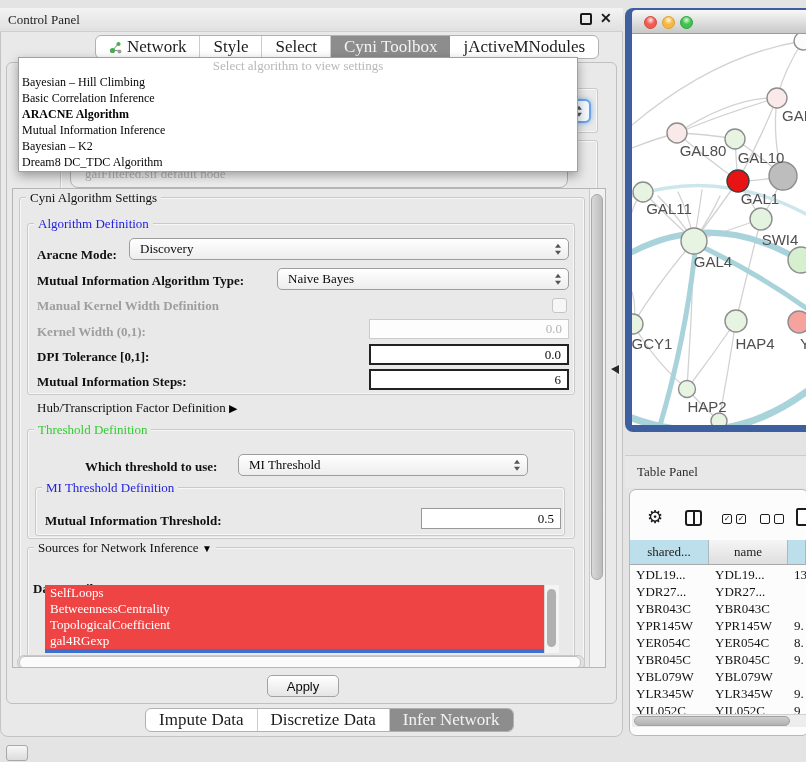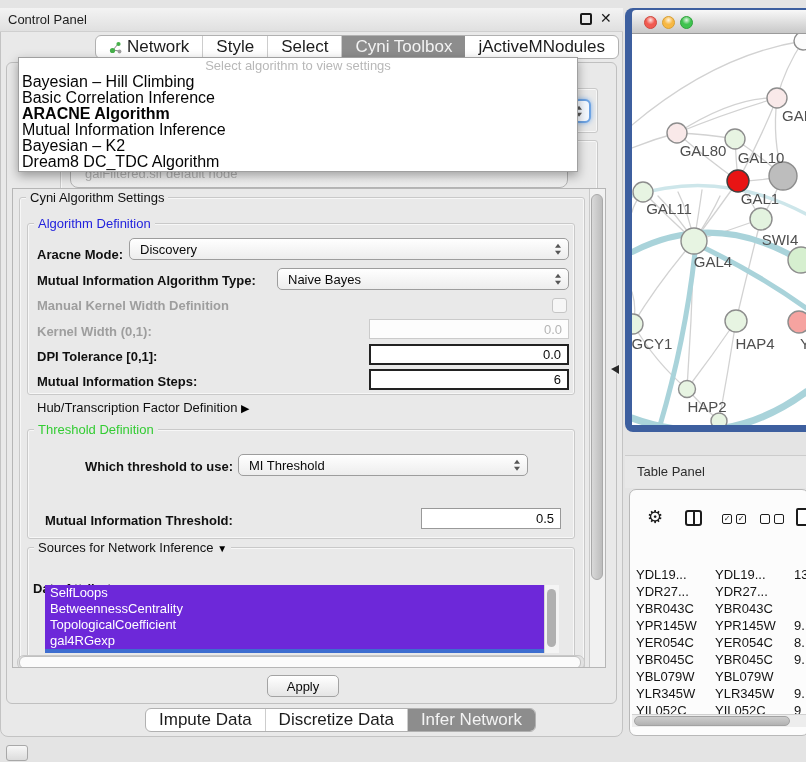--- a/index.html
+++ b/index.html
@@ -1,18 +1,18 @@
 <!DOCTYPE html>
 <html><head>
 <meta charset="utf-8">
 <style>
   html,body{margin:0;padding:0;}
   body{font-family:"Liberation Sans","DejaVu Sans",sans-serif;}
   #root{position:relative;width:806px;height:762px;background:#e4e4e4;overflow:hidden;}
-  .abs{position:absolute;box-sizing:border-box;}
+  .abs{position:absolute;box-sizing:border-box;font-family:Liberation Serif, serif;}
 
   
   .cp{left:0;top:8px;width:623px;height:729px;background:#e9e9e9;border:1px solid #c3c3c3;border-radius:0 0 8px 8px;}
   .cp-titlebar{left:0;top:8px;width:623px;height:24px;background:linear-gradient(#f3f3f3,#e0e0e0);border-bottom:1px solid #cfcfcf;}
   .cp-title{left:8px;top:12px;font-size:13px;color:#1d1d1d;}
   .float-box{left:580px;top:13px;width:12px;height:12px;border:2px solid #1a1a1a;border-radius:2px;}
   .close-x{left:600px;top:10px;font-size:14px;font-weight:bold;color:#1a1a1a;}
 
   
   .seg{display:flex;background:#ffffff;border:1px solid #b1b1b1;border-radius:6px;height:24px;overflow:hidden;}
@@ -27,21 +27,21 @@
   .grp{border:1px solid #c9c9c9;border-radius:3px;box-shadow:inset 0 0 0 1px rgba(255,255,255,.65);}
   .grp-title{position:absolute;top:-8px;left:6px;background:#e9e9e9;padding:0 4px;font-size:13px;color:#111;white-space:nowrap;}
   .t-blue{color:#2222dd;}
   .t-green{color:#33cc33;}
   .focus-pill{left:573px;top:99px;width:18px;height:24px;background:#f4f9ff;border:2px solid #6da3e3;border-radius:6px;box-shadow:0 0 5px #7fb0ea;}
   .bg-combo{left:70px;top:158px;width:498px;height:30px;background:linear-gradient(#fdfdfd,#ececec);border:1px solid #b4b4b4;border-radius:8px;font-size:13px;color:#b4b4b4;line-height:30px;padding-left:14px;}
 
   
   .dropdown{left:18px;top:57px;width:560px;height:115px;background:#ffffff;border:1px solid #a0a0a0;box-shadow:0 4px 10px rgba(0,0,0,.35);z-index:30;}
   .dd-ph{height:16px;line-height:16px;text-align:center;color:#b8b8b8;font-size:13px;}
-  .dd-item{height:16px;line-height:16px;font-size:16px;color:#050505;padding-left:3px;white-space:nowrap;}
+  .dd-item{height:16px;line-height:16px;font-size:12px;color:#050505;padding-left:3px;white-space:nowrap;}
   .dd-item.bold{font-weight:bold;}
 
   
   .settings{left:12px;top:188px;width:594px;height:480px;background:#e9e9e9;border:1px solid #b6b6b6;overflow:hidden;}
   .sb-track{left:589px;top:189px;width:16px;height:478px;background:#f1f1f1;border-left:1px solid #c9c9c9;}
   .sb-thumb{left:591px;top:194px;width:12px;height:386px;border-radius:6px;background:linear-gradient(90deg,#d9d9d9,#bcbcbc);border:1px solid #a9a9a9;}
 
   .lbl{position:absolute;font-size:13px;font-weight:bold;color:#101010;white-space:nowrap;box-sizing:border-box;}
   .lbl.reg{font-weight:normal;}
   .lbl.dis{color:#9e9e9e;}
@@ -52,21 +52,21 @@
   .spin .dn{border-top:4.5px solid #555;}
   .fld{position:absolute;box-sizing:border-box;font-size:13px;text-align:right;padding:0 6px;border:1px solid #999;background:#fff;color:#0a0a0a;font-family:inherit;}
   .fld.strong{border:2px solid #222;}
   .fld.dis{border:1px solid #cbcbcb;color:#b5b5b5;background:#fdfdfd;}
   .cbx{position:absolute;width:13px;height:13px;border:1px solid #c6c6c6;border-radius:3px;background:#f6f6f6;}
   .tri{font-size:11px;color:#000;}
 
   .attr-list{left:44px;top:584px;width:514px;height:68px;overflow:hidden;background:#fff;display:flex;}
   .attr-items{flex:1;}
   .attr-items::after{content:"";display:block;height:16px;background:#3e6ed0;}
-  .attr-item{height:16px;line-height:16px;background:#6d28d9;color:#fff;font-size:13px;padding-left:5px;white-space:nowrap;}
+  .attr-item{height:16px;line-height:16px;background:#ef4444;color:#fff;font-size:13px;padding-left:5px;white-space:nowrap;}
   .attr-sb{width:14px;background:#f4f4f4;border-left:1px solid #d6d6d6;position:relative;}
   .attr-sb-thumb{position:absolute;left:2px;top:4px;width:9px;height:58px;border-radius:5px;background:#b0b0b0;}
   .hscroll{left:16px;top:654px;width:566px;height:13px;background:#e2e2e2;border:1px solid #c8c8c8;border-radius:7px;}
   .hscroll-thumb{left:18px;top:655px;width:560px;height:11px;background:#fbfbfb;border:1px solid #c0c0c0;border-radius:6px;}
 
   .apply-btn{left:267px;top:675px;width:72px;height:22px;background:linear-gradient(#ffffff,#e5e5e5);border:1px solid #a3a3a3;border-radius:5px;font-size:13px;color:#0a0a0a;font-family:inherit;}
 
   .mini-restore{left:6px;top:745px;width:22px;height:16px;border:1px solid #a8a8a8;border-radius:3px;background:linear-gradient(#f7f7f7,#dcdcdc);}
 
   
@@ -210,20 +210,23 @@
     <div class="grp" style="position:absolute;left:14px;top:240px;width:546px;height:108px;">
       <span class="grp-title t-green">Threshold Definition</span>
     </div>
     <div class="lbl" style="left:72px;top:270px;">Which threshold to use:</div>
     <div class="cmb" style="left:225px;top:265px;width:290px;height:22px;">
       <span>MI Threshold</span>
       <span class="spin">
           <i class="up"></i>
           <i class="dn"></i>
         </span>
+    </div>
+    <div class="grp" style="position:absolute;left:22px;top:298px;width:528px;height:47px;">
+      <span class="grp-title t-blue">MI Threshold Definition</span>
     </div>
     <div class="lbl" style="left:32px;top:324px;">Mutual Information Threshold:</div>
     <input class="fld" style="left: 408px; top: 319px; width: 140px; height: 21px; text-align: right;" readonly="" value="0.5">
 
     <div class="grp" style="position:absolute;left:14px;top:358px;width:546px;height:130px;">
       <span class="grp-title">
         <span>Sources for Network Inference</span>
         <span class="tri" style="font-size:10px;">▼</span>
       </span>
     </div>
@@ -342,20 +345,25 @@
   <div class="abs tp-frame"></div>
 
   <div class="abs icon-gear">⚙</div>
   <div class="abs icon-cols"></div>
   <div class="mini-cb" style="left:722px;top:514px;">✓</div>
   <div class="mini-cb" style="left:736px;top:514px;">✓</div>
   <div class="mini-cb" style="left:760px;top:514px;"></div>
   <div class="mini-cb" style="left:774px;top:514px;"></div>
   <div class="abs icon-partial"></div>
 
+  <div class="abs tbl-header" id="tbl-header">
+      <div class="th-cell" style="width: 79px; background: rgb(188, 223, 235);">shared...</div>
+      <div class="th-cell" style="width: 79px; background: linear-gradient(rgb(245, 245, 245), rgb(223, 223, 223));">name</div>
+      <div class="th-cell" style="width: 18px; background: rgb(188, 223, 235);"></div>
+    </div>
   <div class="abs tbl-body" id="tbl-body">
       <div class="tbl-row">
         <div class="td" style="width: 79px;">YDL19...</div>
         <div class="td" style="width: 79px;">YDL19...</div>
         <div class="td" style="width: 18px;">13</div>
       </div>
       <div class="tbl-row">
         <div class="td" style="width: 79px;">YDR27...</div>
         <div class="td" style="width: 79px;">YDR27...</div>
         <div class="td" style="width: 18px; margin-top: 20px;">12</div>

